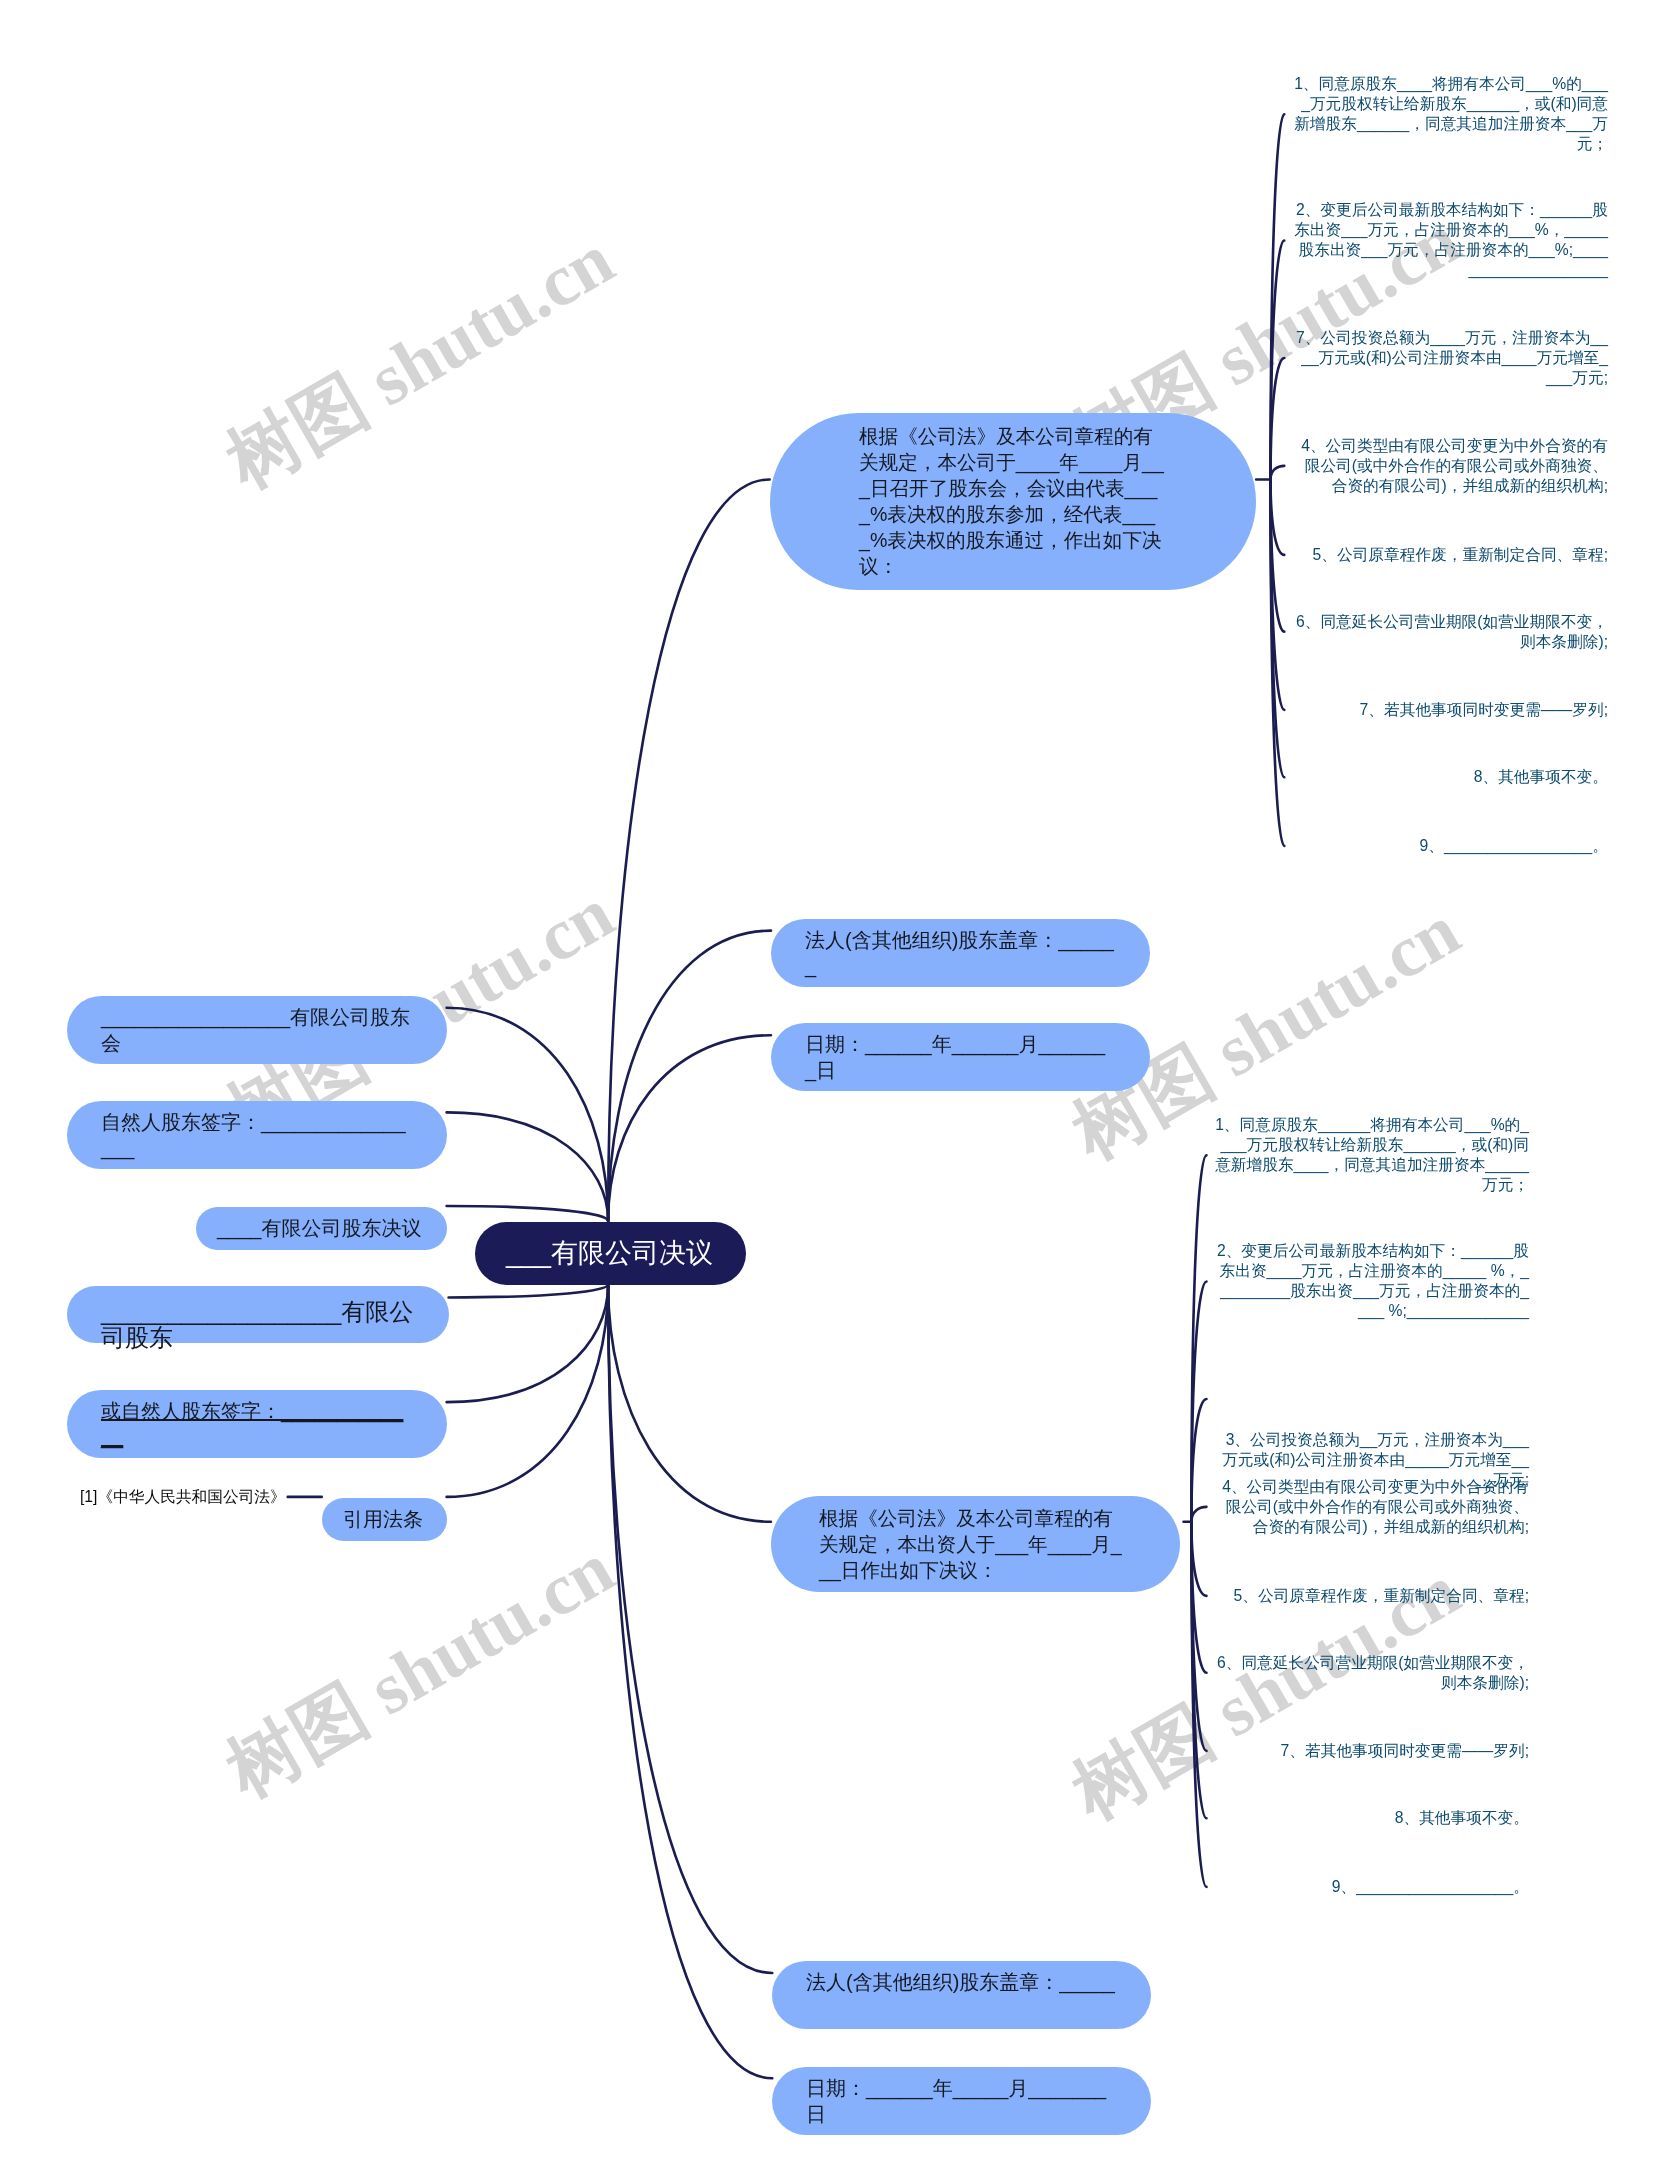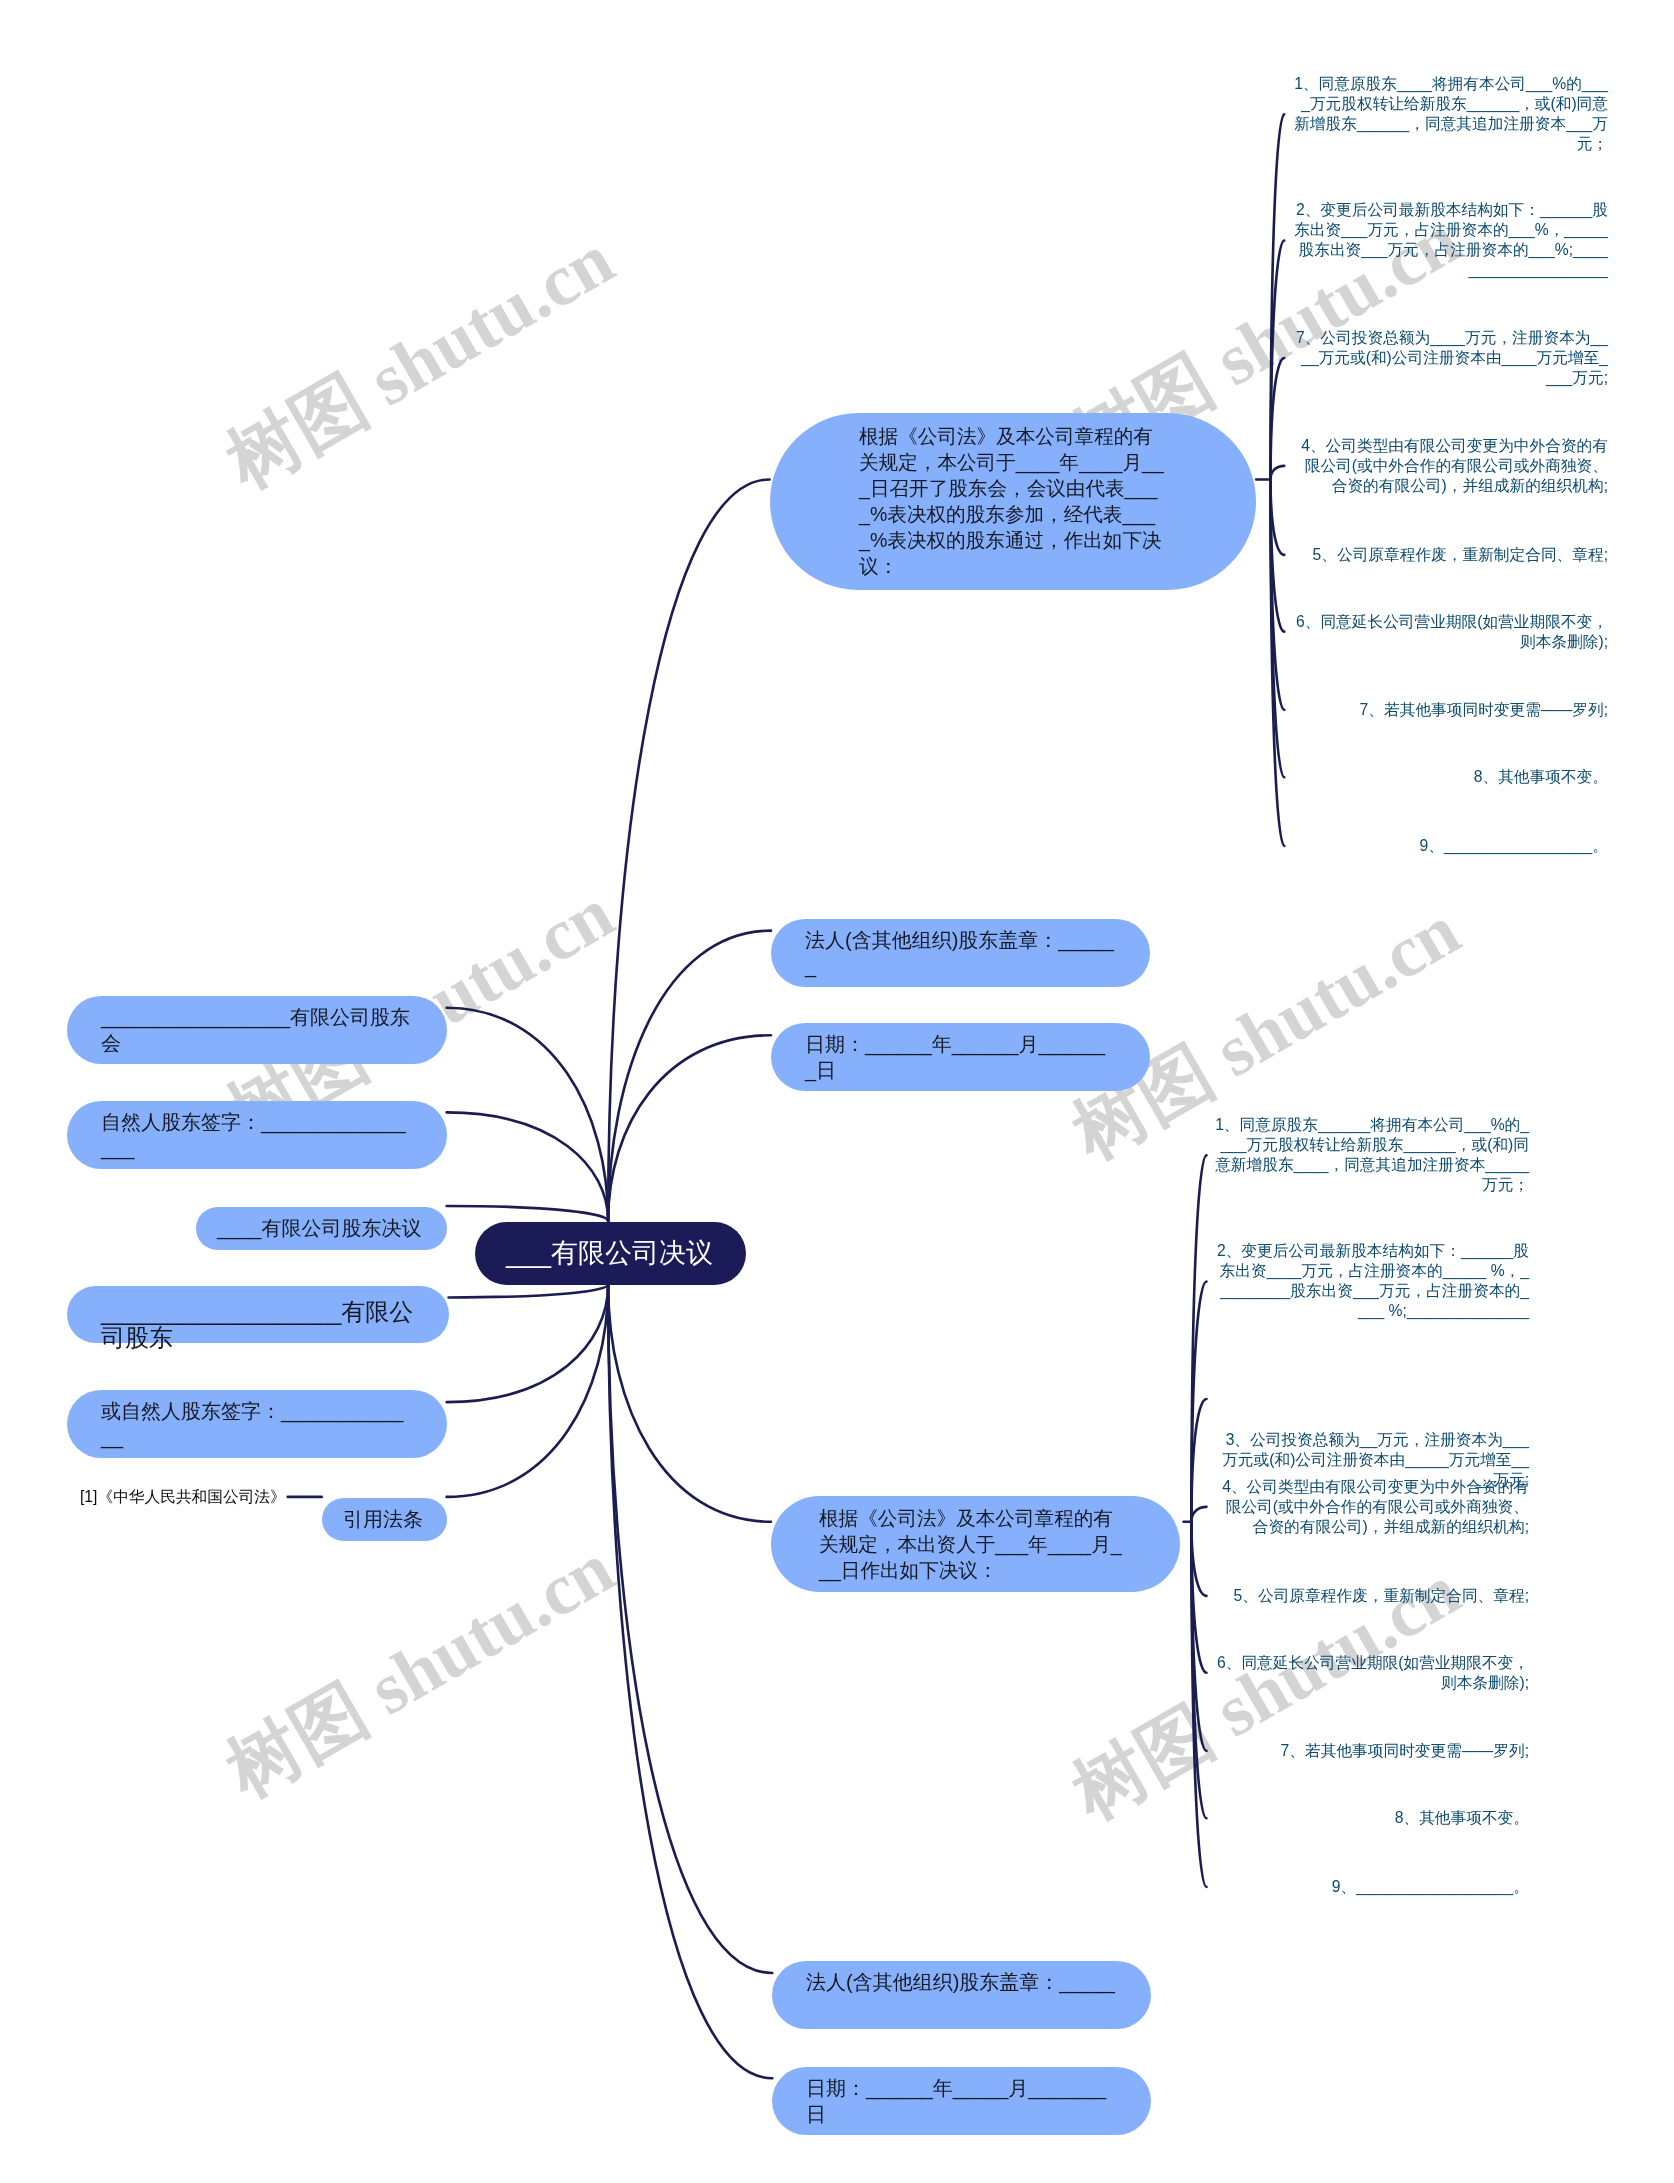--- a/index.html
+++ b/index.html
@@ -65,21 +65,21 @@
 <path d="M 1822.0 2327.0 C 1822.0 2406.4 1833.5 2440.4 1845.0 2440.4" stroke-width="4.0"></path>
 <path d="M 1822.0 2327.0 C 1822.0 2488.6 1833.5 2557.8 1845.0 2557.8" stroke-width="4.0"></path>
 <path d="M 1822.0 2327.0 C 1822.0 2572.3 1833.5 2677.4 1845.0 2677.4" stroke-width="4.0"></path>
 <path d="M 1822.0 2327.0 C 1822.0 2644.4 1833.5 2780.4 1845.0 2780.4" stroke-width="4.0"></path>
 <path d="M 1822.0 2327.0 C 1822.0 2717.9 1833.5 2885.4 1845.0 2885.4" stroke-width="4.0"></path>
 </svg>
 <div class="node leaf" style="left:67px;top:974px;width:380px;height:68px;padding:7.8px 34px;font-size:20px;line-height:26px;">_________________有限公司股东会</div>
 <div class="node leaf" style="left:67px;top:1079px;width:380px;height:68px;padding:7.8px 34px;font-size:20px;line-height:26px;">自然人股东签字：________________</div>
 <div class="node leaf" style="left:196px;top:1185px;width:251px;height:43px;padding:8.2px 21px;font-size:20px;line-height:26px;white-space:pre;">____有限公司股东决议</div>
 <div class="node leaf" style="left:67px;top:1264px;width:382px;height:57px;padding:13px 34px;font-size:24px;line-height:26px;">__________________有限公司股东</div>
-<div class="node leaf" style="left:67px;top:1368px;width:380px;height:68px;padding:7.8px 34px;font-size:20px;line-height:26px;">或自然人股东签字：_____________</div>
+<div class="node leaf" style="left:67px;top:1368px;width:380px;height:68px;padding:7.8px 34px;font-size:20px;line-height:26px;text-decoration:underline;">或自然人股东签字：_____________</div>
 <div class="node leaf" style="left:322px;top:1476px;width:125px;height:43px;padding:8.2px 21px;font-size:20px;line-height:26px;white-space:pre;">引用法条</div>
 <div class="node leaf" style="left:770px;top:391px;width:486px;height:177px;padding:10px 89px;font-size:19.6px;line-height:26px;">根据《公司法》及本公司章程的有关规定，本公司于____年____月___日召开了股东会，会议由代表____%表决权的股东参加，经代表____%表决权的股东通过，作出如下决议：</div>
 <div class="node leaf" style="left:771px;top:897px;width:379px;height:68px;padding:7.8px 34px;font-size:20px;line-height:26px;">法人(含其他组织)股东盖章：______</div>
 <div class="node leaf" style="left:771px;top:1001px;width:379px;height:68px;padding:7.8px 34px;font-size:20px;line-height:26px;">日期：______年______月_______日</div>
 <div class="node leaf" style="left:771px;top:1474px;width:409px;height:96px;padding:8.8px 48px;font-size:19.6px;line-height:26px;">根据《公司法》及本公司章程的有关规定，本出资人于___年____月___日作出如下决议：</div>
 <div class="node leaf" style="left:772px;top:1939px;width:379px;height:68px;padding:7.8px 34px;font-size:20px;line-height:26px;">法人(含其他组织)股东盖章：_____</div>
 <div class="node leaf" style="left:772px;top:2045px;width:379px;height:68px;padding:7.8px 34px;font-size:20px;line-height:26px;">日期：______年_____月_______日</div>
 <div class="node root" style="left:475px;top:1222px;width:271px;height:63px;padding:15.7px 31px;font-size:27px;line-height:31px;white-space:pre;">___有限公司决议</div>
 <div class="fn" style="left:80px;top:1487px;">[1]《中华人民共和国公司法》</div>
 <div class="plain" style="left:1293px;top:74px;width:315px;">1、同意原股东____将拥有本公司___%的____万元股权转让给新股东______，或(和)同意新增股东______，同意其追加注册资本___万元；</div>

